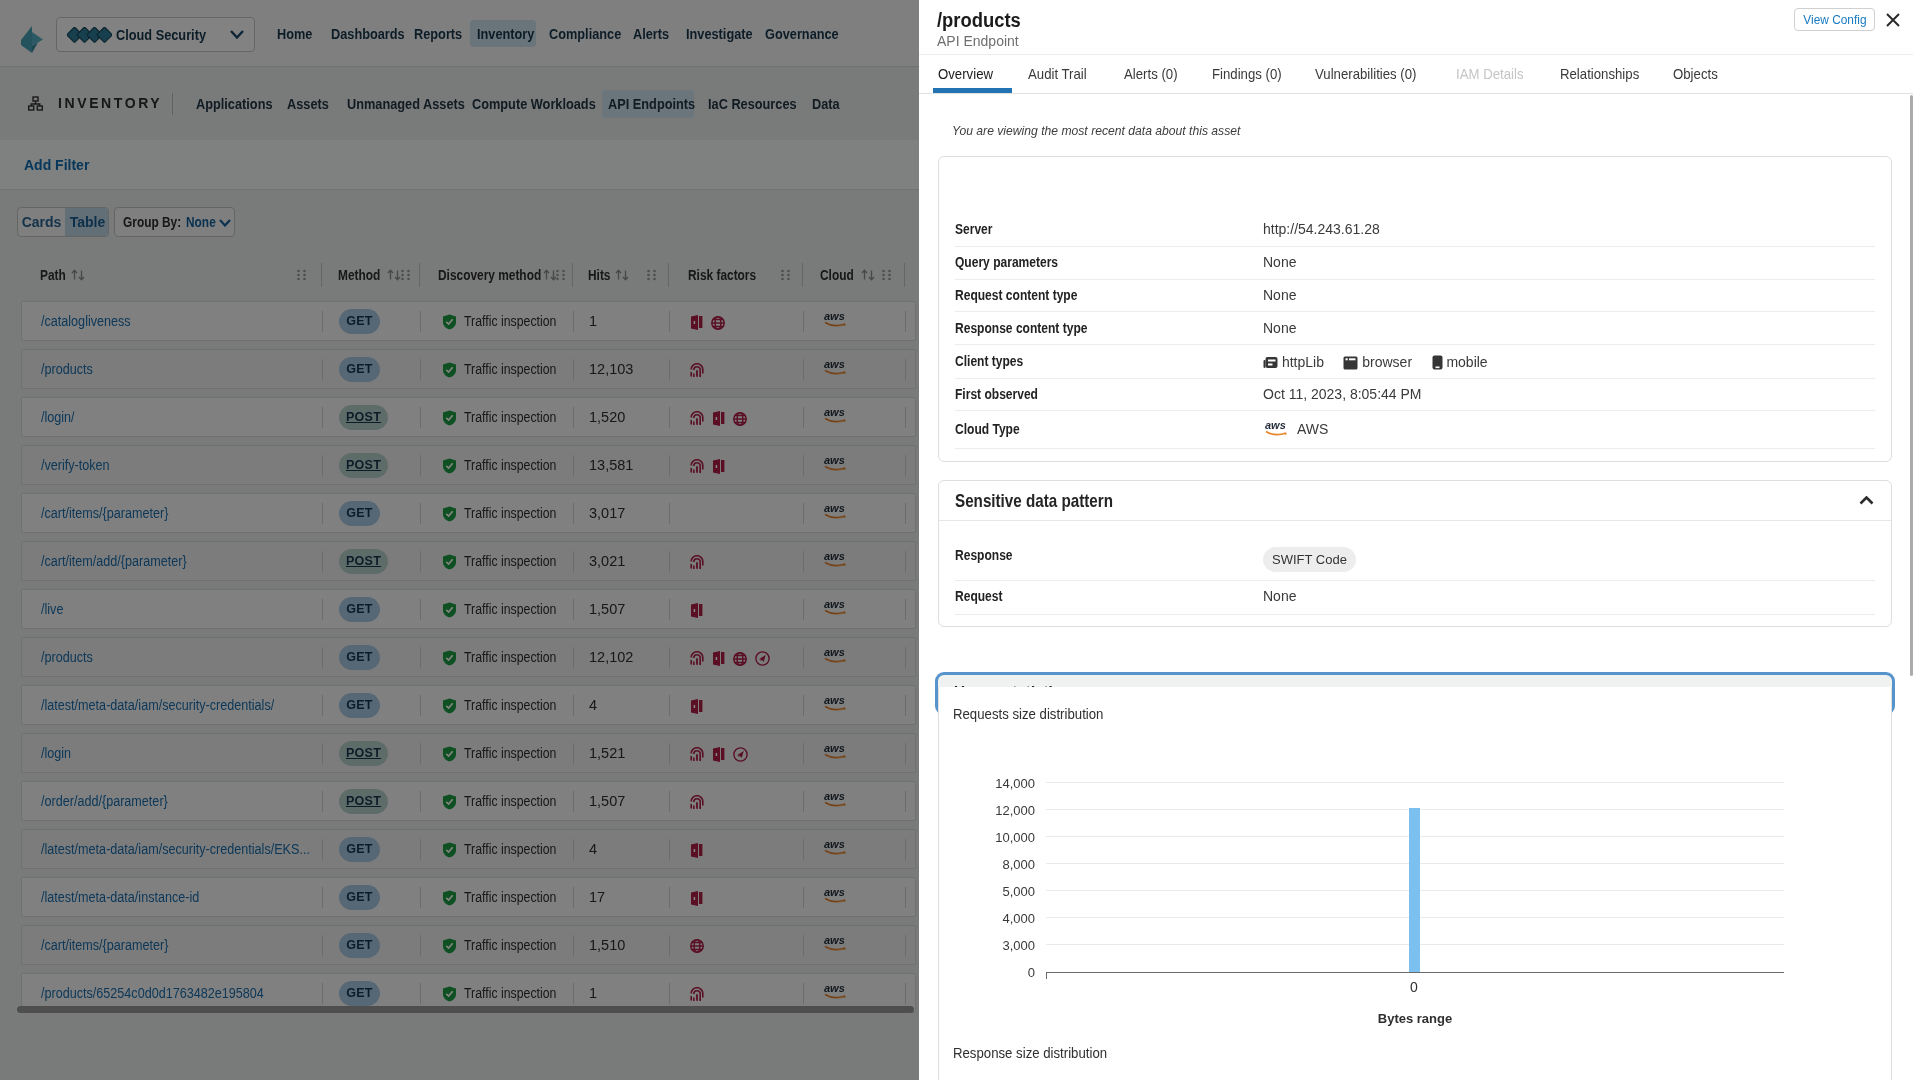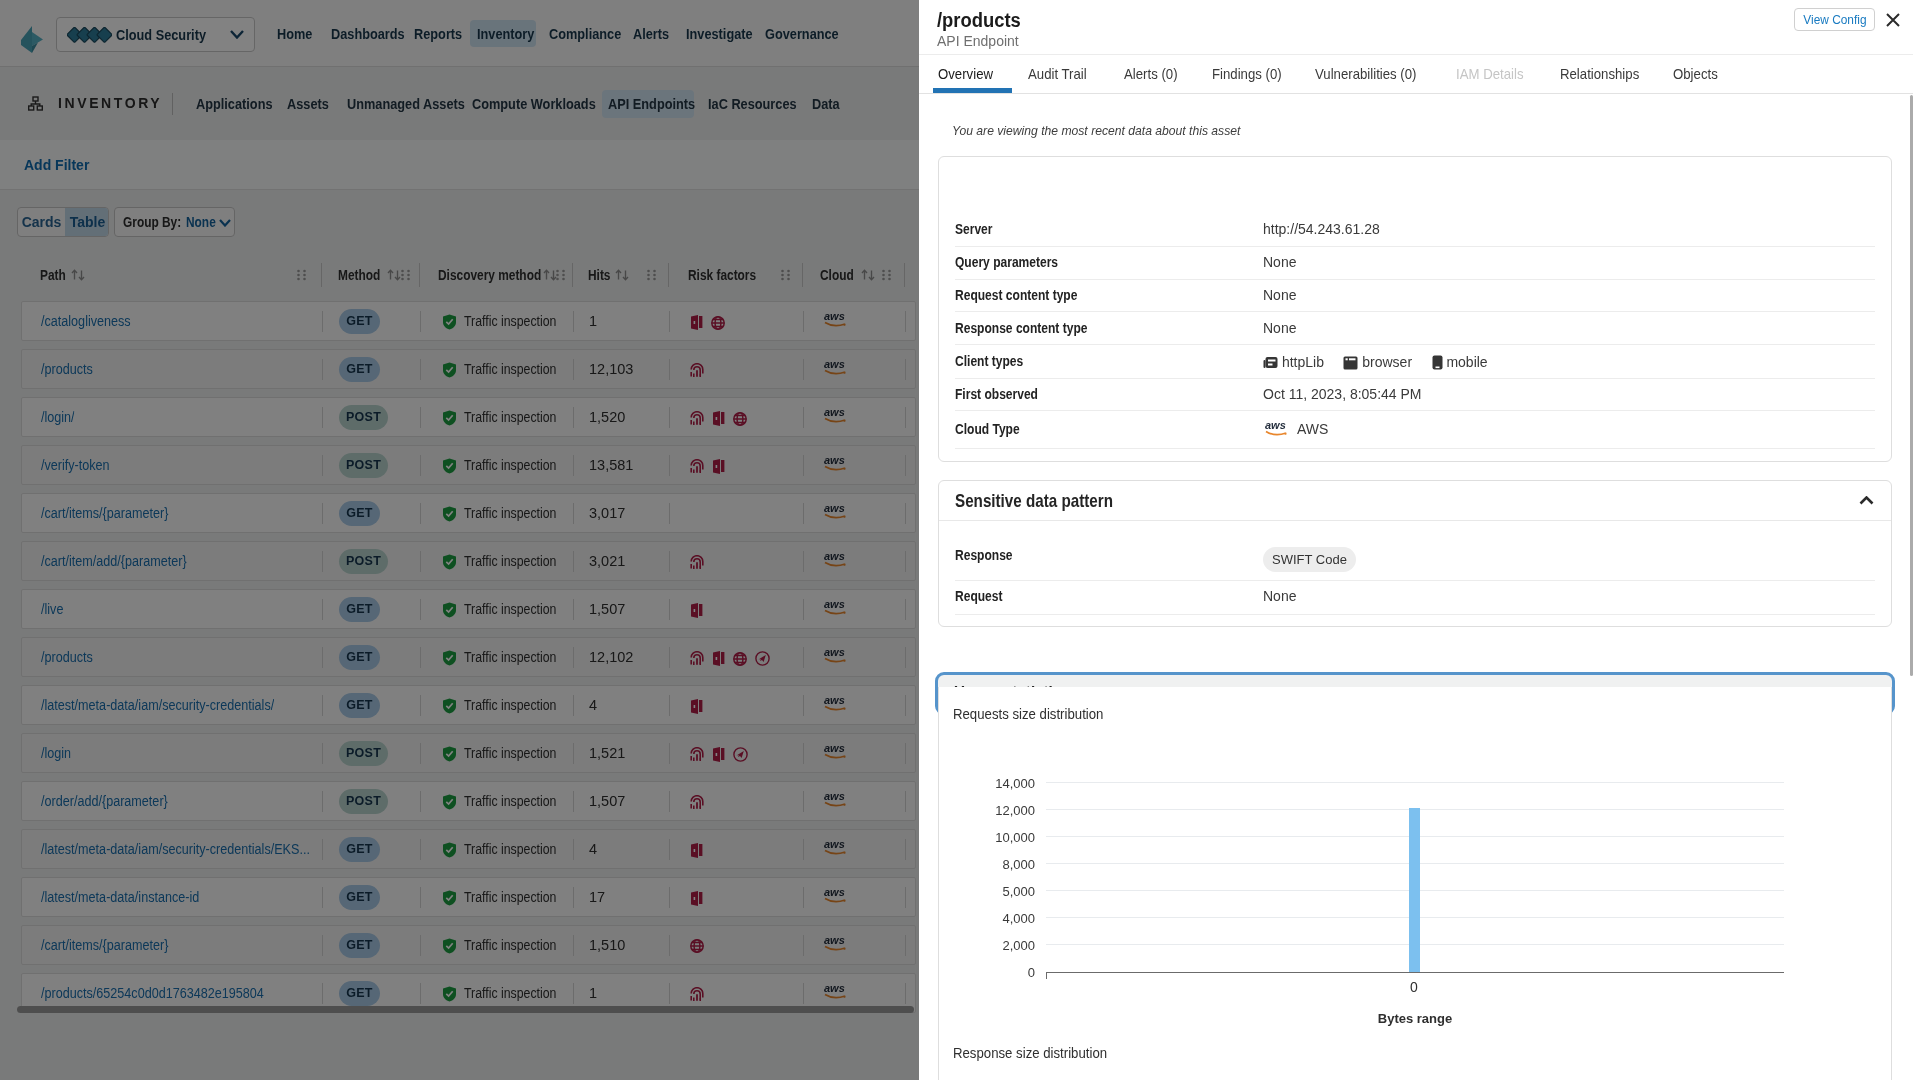--- a/index.html
+++ b/index.html
@@ -32,21 +32,21 @@
   
   .th { position:absolute; top:255px; height:40px; line-height:40px; font-size:14px; font-weight:700; color:#2f2f2f; transform:scaleX(0.85); transform-origin:0 50%; }
   .coldiv { position:absolute; width:1px; height:24px; background:#c9c9c9; }
   
   .row { position:absolute; left:21px; width:895px; height:40px; border:1px solid #dcdcdc; border-radius:2px; }
   .row.odd { background:#fcfcfc; }
   .row.even { background:#f3f3f3; }
   .pathlink { position:absolute; left:19px; top:0; height:39px; line-height:39px; font-size:14px; font-weight:400; color:#1a6fae; transform:scaleX(0.9); transform-origin:0 50%; max-width:312px; overflow:hidden; white-space:nowrap; }
   .pill { position:absolute; left:317px; top:7px; height:25px; border-radius:12.5px; font-size:12.5px; font-weight:700; line-height:25px; text-align:center; color:#16364f; letter-spacing:0.3px; }
   .pill.get { width:41px; background:#a9cbe8;text-align:center; }
-  .pill.post { width:49px; background:#b9d5cf; }
+  .pill.post { width:49px; background:#b9d5cf;text-decoration:underline; }
   .tin { position:absolute; left:442px; top:0; height:39px; line-height:39px; font-size:14px; color:#2f2f2f; transform:scaleX(0.88); transform-origin:0 50%; }
   .hits { position:absolute; left:567px; top:0; height:39px; line-height:39px; font-size:14.5px; color:#2f2f2f; }
   .rowdiv { position:absolute; top:9px; width:1px; height:21px; background:#d4d4d4; }
   .ricons { position:absolute; left:668px; top:13px; }
   .awslogo { position:absolute; left:800px; top:8px; }
   
   #hscroll { position:absolute; left:17px; top:1006px; width:897px; height:7px; background:#9a9a9a; border-radius:4px; }
   #footer { position:absolute; left:0; top:1020px; width:930px; height:60px; background:#fafbfb; }
   #loadmore { position:absolute; left:32px; top:4px; width:74px; height:30px; border:1px solid #d5d5d5; border-radius:4px; background:#fbfbfb; text-align:center; line-height:28px; font-size:14px; font-weight:600; color:#9fb6c8; }
   #dispinfo { position:absolute; left:122px; top:4px; height:30px; line-height:30px; font-size:15px; color:#1f1f1f; }
@@ -904,21 +904,21 @@
   </div>
   <div id="usagebody"></div>
   <span class="abs" style="left:953px;top:705px;font-size:15px;color:#2f2f2f;transform:scaleX(0.88);transform-origin:0 50%">Requests size distribution</span>
 
   <span class="ylab" style="left:975px;top:776px">14,000</span>
   <span class="ylab" style="left:975px;top:803px">12,000</span>
   <span class="ylab" style="left:975px;top:830px">10,000</span>
   <span class="ylab" style="left:975px;top:857px">8,000</span>
   <span class="ylab" style="left:975px;top:884px">5,000</span>
   <span class="ylab" style="left:975px;top:911px">4,000</span>
-  <span class="ylab" style="left:975px;top:938px">2,000</span>
+  <span class="ylab" style="left:975px;top:938px">3,000</span>
   <span class="ylab" style="left:975px;top:965px">0</span>
   <div class="gridline" style="left:1046px;top:782px;width:738px"></div>
   <div class="gridline" style="left:1046px;top:809px;width:738px"></div>
   <div class="gridline" style="left:1046px;top:836px;width:738px"></div>
   <div class="gridline" style="left:1046px;top:863px;width:738px"></div>
   <div class="gridline" style="left:1046px;top:890px;width:738px"></div>
   <div class="gridline" style="left:1046px;top:917px;width:738px"></div>
   <div class="gridline" style="left:1046px;top:944px;width:738px"></div>
   <div class="abs" style="left:1409px;top:808px;width:11px;height:164px;background:#7cc0ef"></div>
   <div class="abs" style="left:1046px;top:972px;width:738px;height:1px;background:#6b6b6b"></div>

